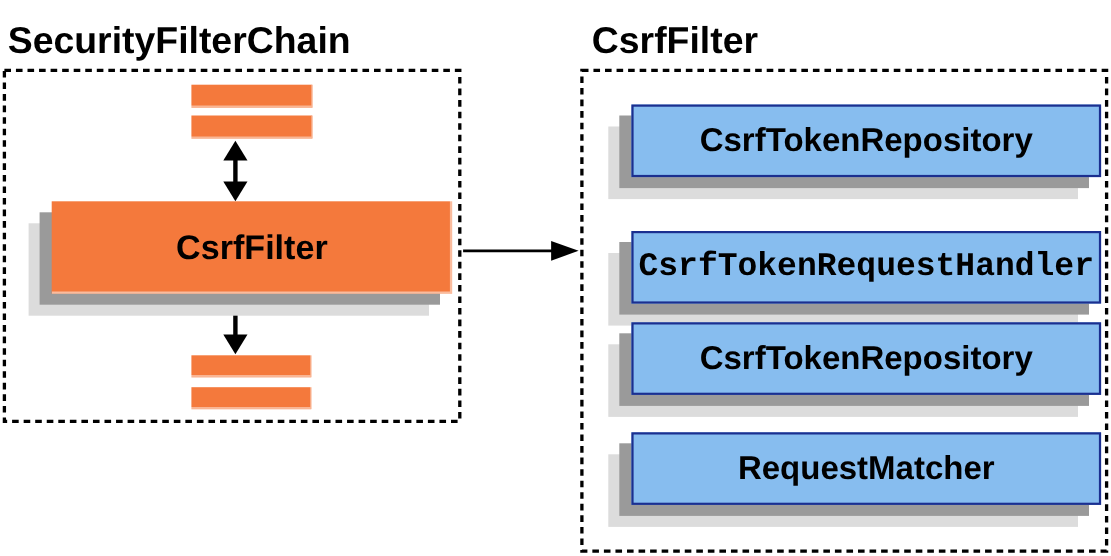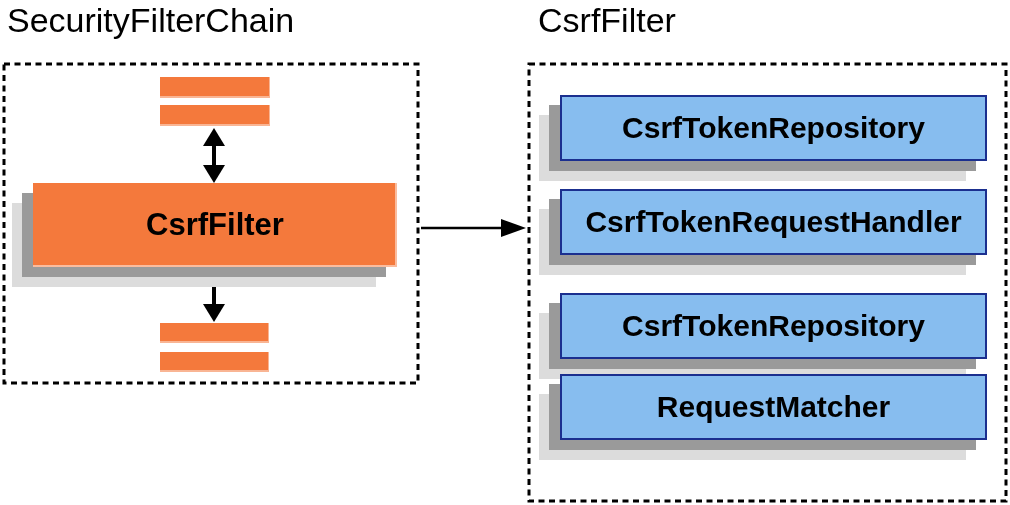--- a/index.html
+++ b/index.html
@@ -6,44 +6,44 @@
   .canvas {
     position: relative;
     width: 1010px;
     height: 505px;
     background: var(--background, #fff);
     font-family: "Liberation Sans", sans-serif;
     overflow: hidden;
   }
   .title {
     position: absolute;
-    top: 1px;
+    top: 18px;
     font-size: 34px;
-    font-weight: normal;
+    font-weight: bold;
     color: var(--text, #000);
     white-space: nowrap;
   }
   .title-left { left: 7px; }
   .title-right { left: 538px; }
 
   .svg-layer {
     position: absolute;
     left: 0; top: 0;
     width: 1010px; height: 505px;
     z-index: 1;
   }
   .dashed-rect {
     fill: none;
     stroke: var(--dash, #000);
     stroke-width: 3;
   }
   .arrow-line { stroke: var(--arrow, #000); fill: none; }
   .arrow-head { fill: var(--arrow, #000); stroke: none; }
 
-  .shape { position: absolute; z-index: 2; box-sizing: border-box; }
+  .shape { position: absolute; z-index: 2; box-sizing: border-box; margin-left: 14px; }
 
   .orange-bar {
     background: var(--orange, #F4793C);
     width: 110px; height: 21px;
     box-shadow: inset -1px -2px 0 rgba(255,255,255,0.45);
   }
   .orange-box {
     left: 33px; top: 183px; width: 364px; height: 84px;
     background: var(--orange, #F4793C);
     display: flex; align-items: center; justify-content: center;
@@ -57,23 +57,23 @@
     left: 560px; width: 427px; height: 66px;
     background: var(--blue, #87BDEF);
     border: 2px solid var(--navy, #1B2F8F);
     display: flex; align-items: center; justify-content: center;
     font-size: 30px; font-weight: bold; color: var(--text, #000);
     box-shadow:
       -11px 10px 0 var(--shadow-medium, #9A9A9A),
       -21px 20px 0 var(--shadow-light, #DCDCDC);
   }
   .blue-box-1 { top: 95px; }
-  .blue-box-2 { top: 189px; }
+  .blue-box-2 { top: 210px; font-family: Liberation Mono, monospace; }
   .blue-box-3 { top: 293px; }
-  .blue-box-4 { top: 374px; }
+  .blue-box-4 { top: 393px; }
 </style>
 </head>
 <body>
 
 <div class="canvas">
 
   <div class="title title-left">SecurityFilterChain</div>
 
   <div class="title title-right">CsrfFilter</div>
 

